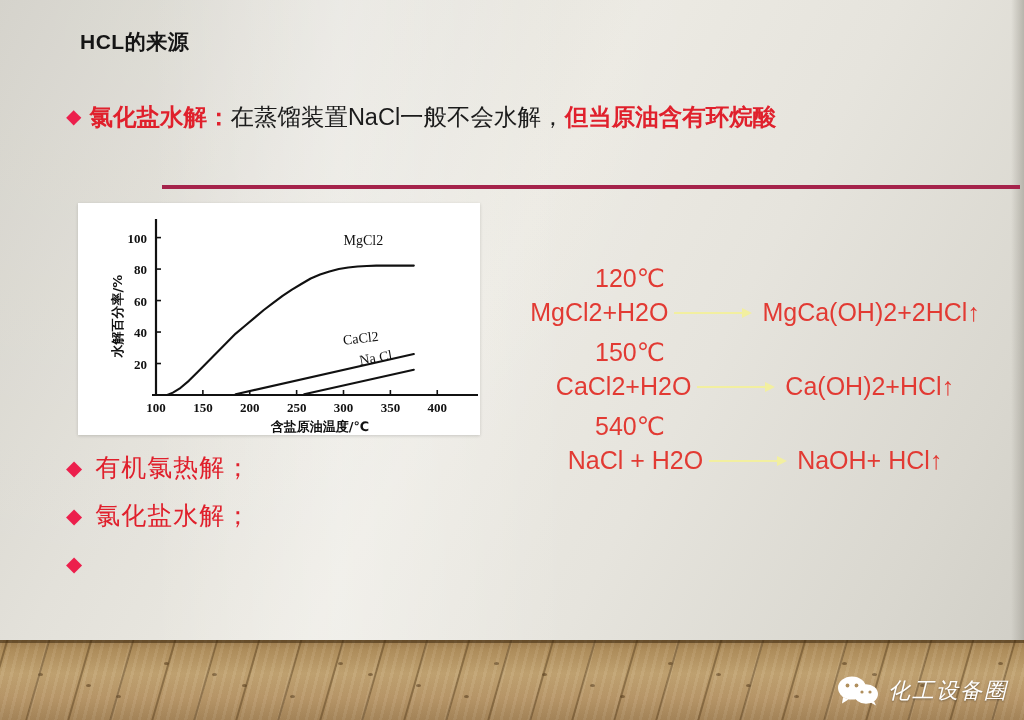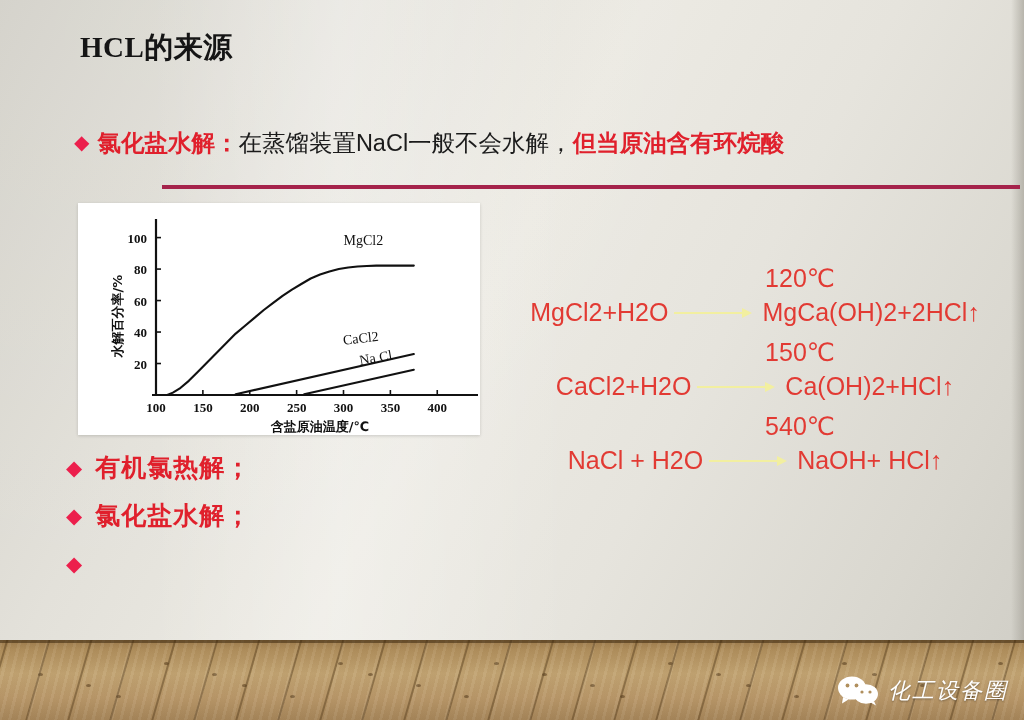--- a/index.html
+++ b/index.html
@@ -25,29 +25,28 @@
   }
   #rightedge {
     position:absolute; right:0; top:0; width:13px; height:640px;
     background:linear-gradient(90deg,rgba(180,177,168,0) 0%, rgba(176,173,164,0.85) 100%);
     pointer-events:none;
   }
 
   
   #title {
     position:absolute; left:80px; top:28px;
-    font-size:29px; font-weight:bold; color:#151515;
+    font-size:21px; font-weight:bold; color:#151515;
     letter-spacing:0.5px;
-    font-family:Liberation Serif, serif;
   }
 
   
   #intro {
-    position:absolute; left:74px; top:100px; width:930px;
-    font-size:23.5px; line-height:44px; font-weight:bold;margin-top:20px;
+    position:absolute; left:66px; top:100px; width:930px;
+    font-size:23.5px; line-height:33px; font-weight:bold;
   }
   #intro .dia { color:#ec1f4c; font-size:20px; vertical-align:2px; margin-right:8px; }
   #intro .hl  { color:#e0202c; }
   #intro .pl  { color:#1b1b1b; font-weight:normal; }
 
   #rule {
     position:absolute; left:162px; top:185px; width:858px; height:4px;
     background:#a5234b;
   }
 
@@ -58,21 +57,21 @@
     box-shadow:0 1px 3px rgba(0,0,0,0.16);
   }
   #chartcard svg { display:block; }
 
   
   #eqs {
     position:absolute; left:505px; top:262px; width:500px;
     color:#e23a33; font-size:25px; line-height:1.0;
   }
   .eqgroup { margin-bottom:6px; }
-  .eqtemp  { display:block; text-align:center; padding-left:90px; height:32px; line-height:32px; }
+  .eqtemp  { display:block; text-align:left; padding-left:90px; height:32px; line-height:32px; }
   .eqline  { display:flex; align-items:center; height:36px;justify-content:center; }
   .eqleft  { white-space:nowrap; }
   .arrow   { position:relative; width:86px; height:14px; margin:0 4px; flex:none; }
   .arrow:before {
     content:""; position:absolute; left:2px; top:7px; width:72px; height:2px;
     background:#f2efa0;
   }
   .arrow:after {
     content:""; position:absolute; left:70px; top:3px;
     border-left:10px solid #f2efa0;
@@ -80,21 +79,21 @@
   }
   .eqright { white-space:nowrap; }
 
   
   #bullets { position:absolute; left:66px; top:444px; }
   .bullet {
     display:flex; align-items:center; height:46px; margin-bottom:2px;
   }
   .bullet .dia { color:#ec1f4c; font-size:21px; margin-right:13px; line-height:1; }
   .bullet .btxt {
-    color:#e0202c; font-size:25px; font-weight:bold; letter-spacing:1px;
+    color:#e0202c; font-size:25px; font-weight:normal; letter-spacing:1px;
   }
 
   
   #floor {
     position:absolute; left:0; bottom:0; width:1024px; height:80px;
     background:linear-gradient(180deg,#9d7c4e 0%, #b08f5d 12%, #c2a473 42%, #b9986a 72%, #a5855a 100%);
     overflow:hidden;
   }
   #planks { position:absolute; inset:0; }
   .plank {

